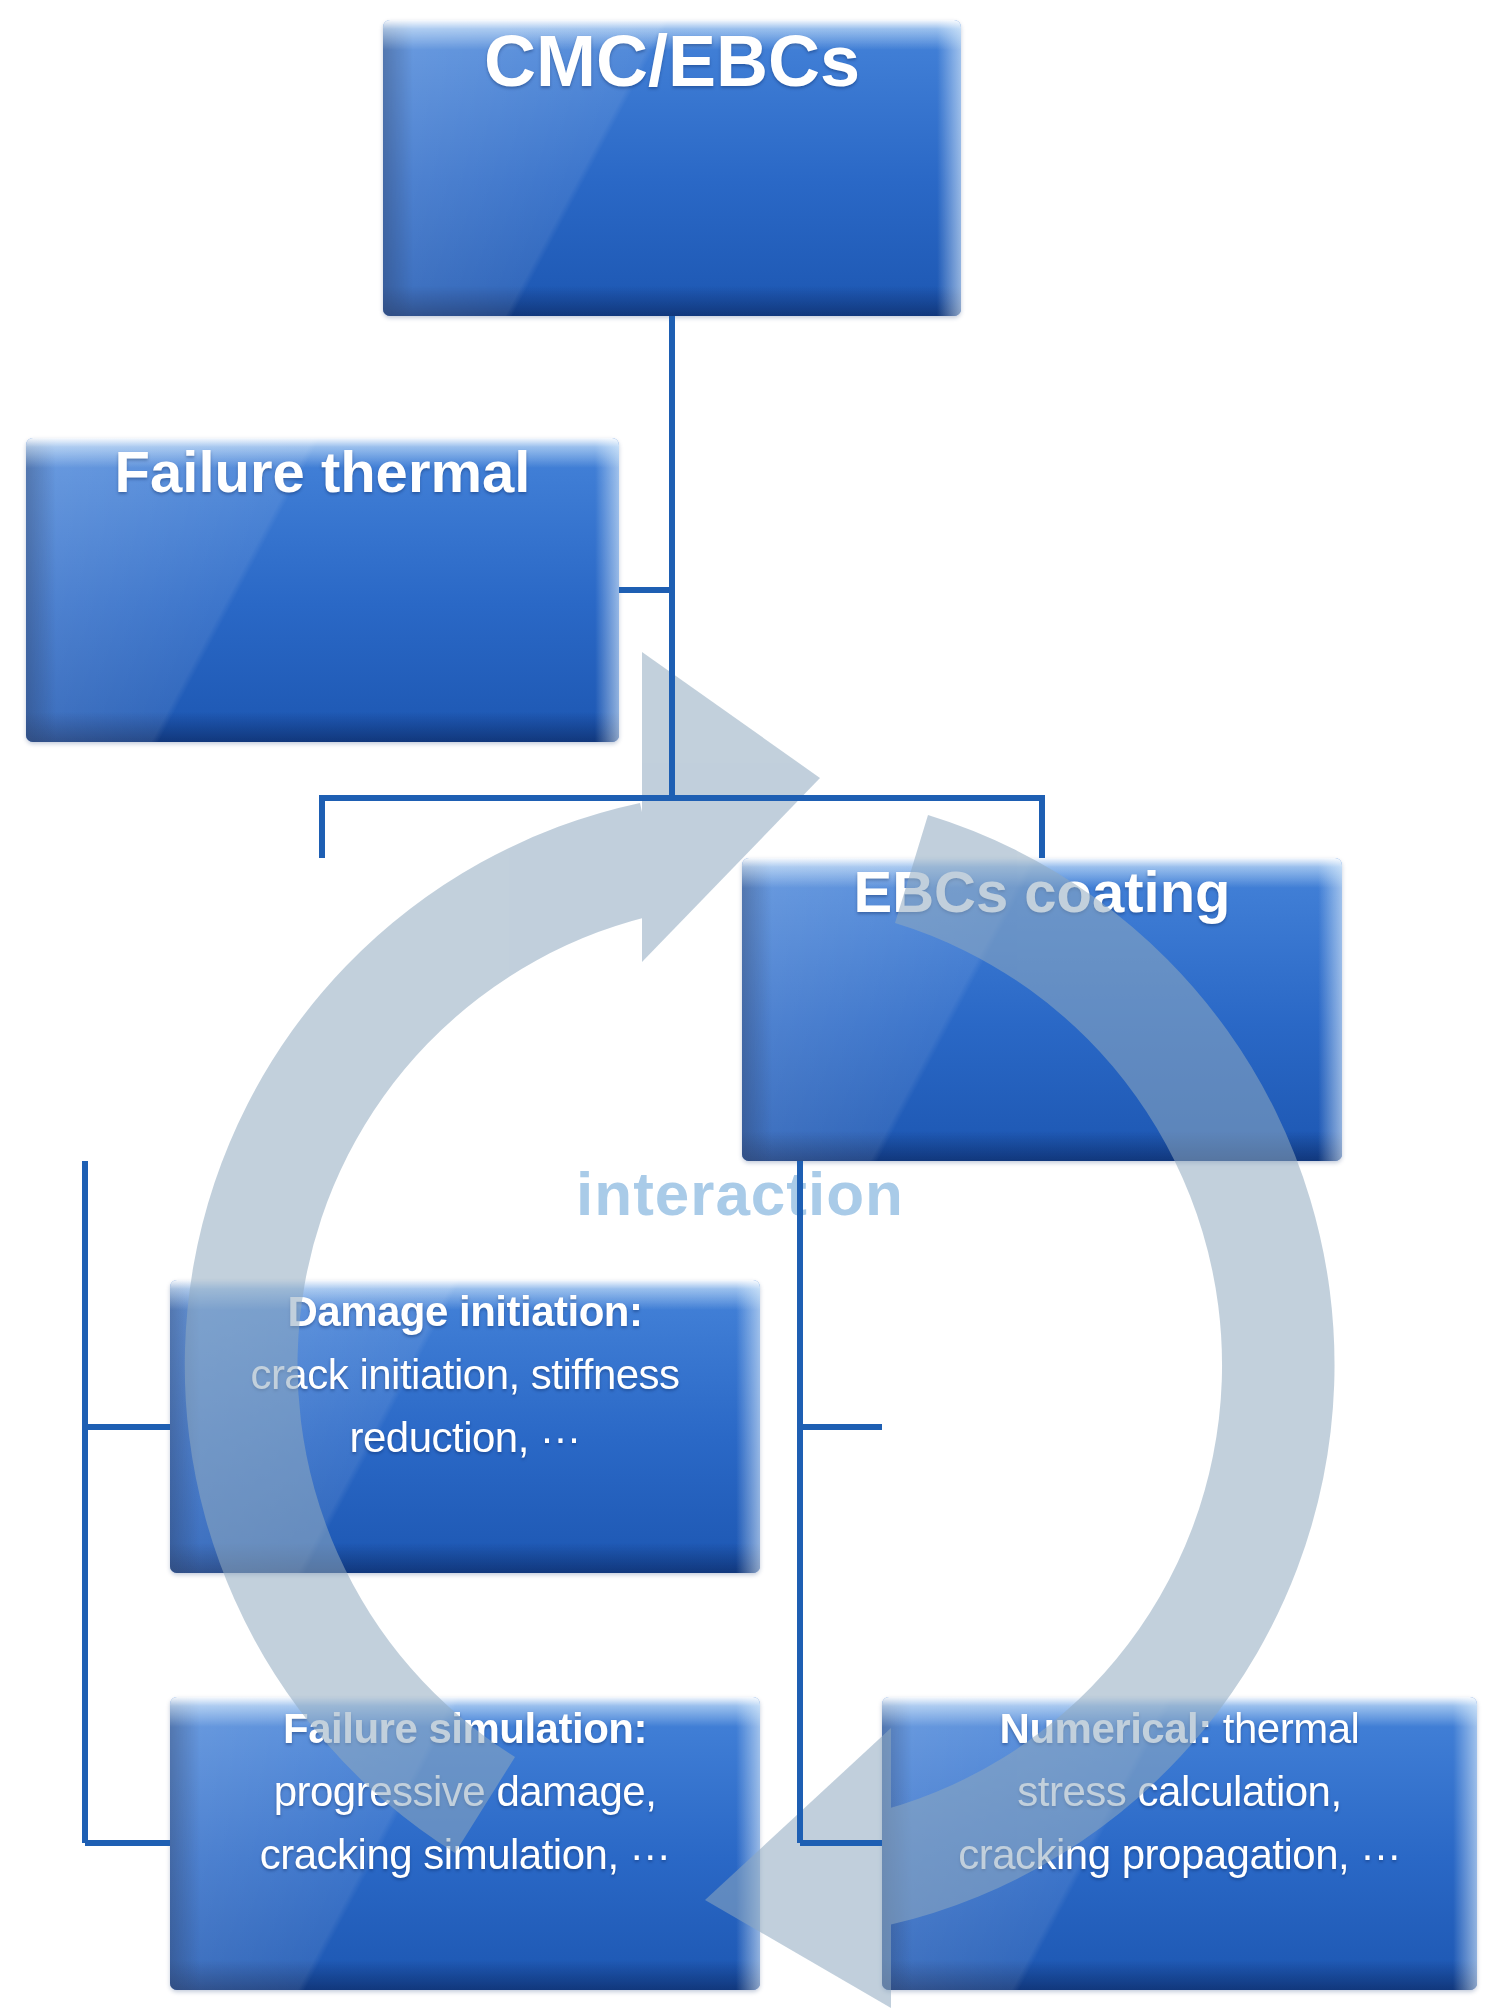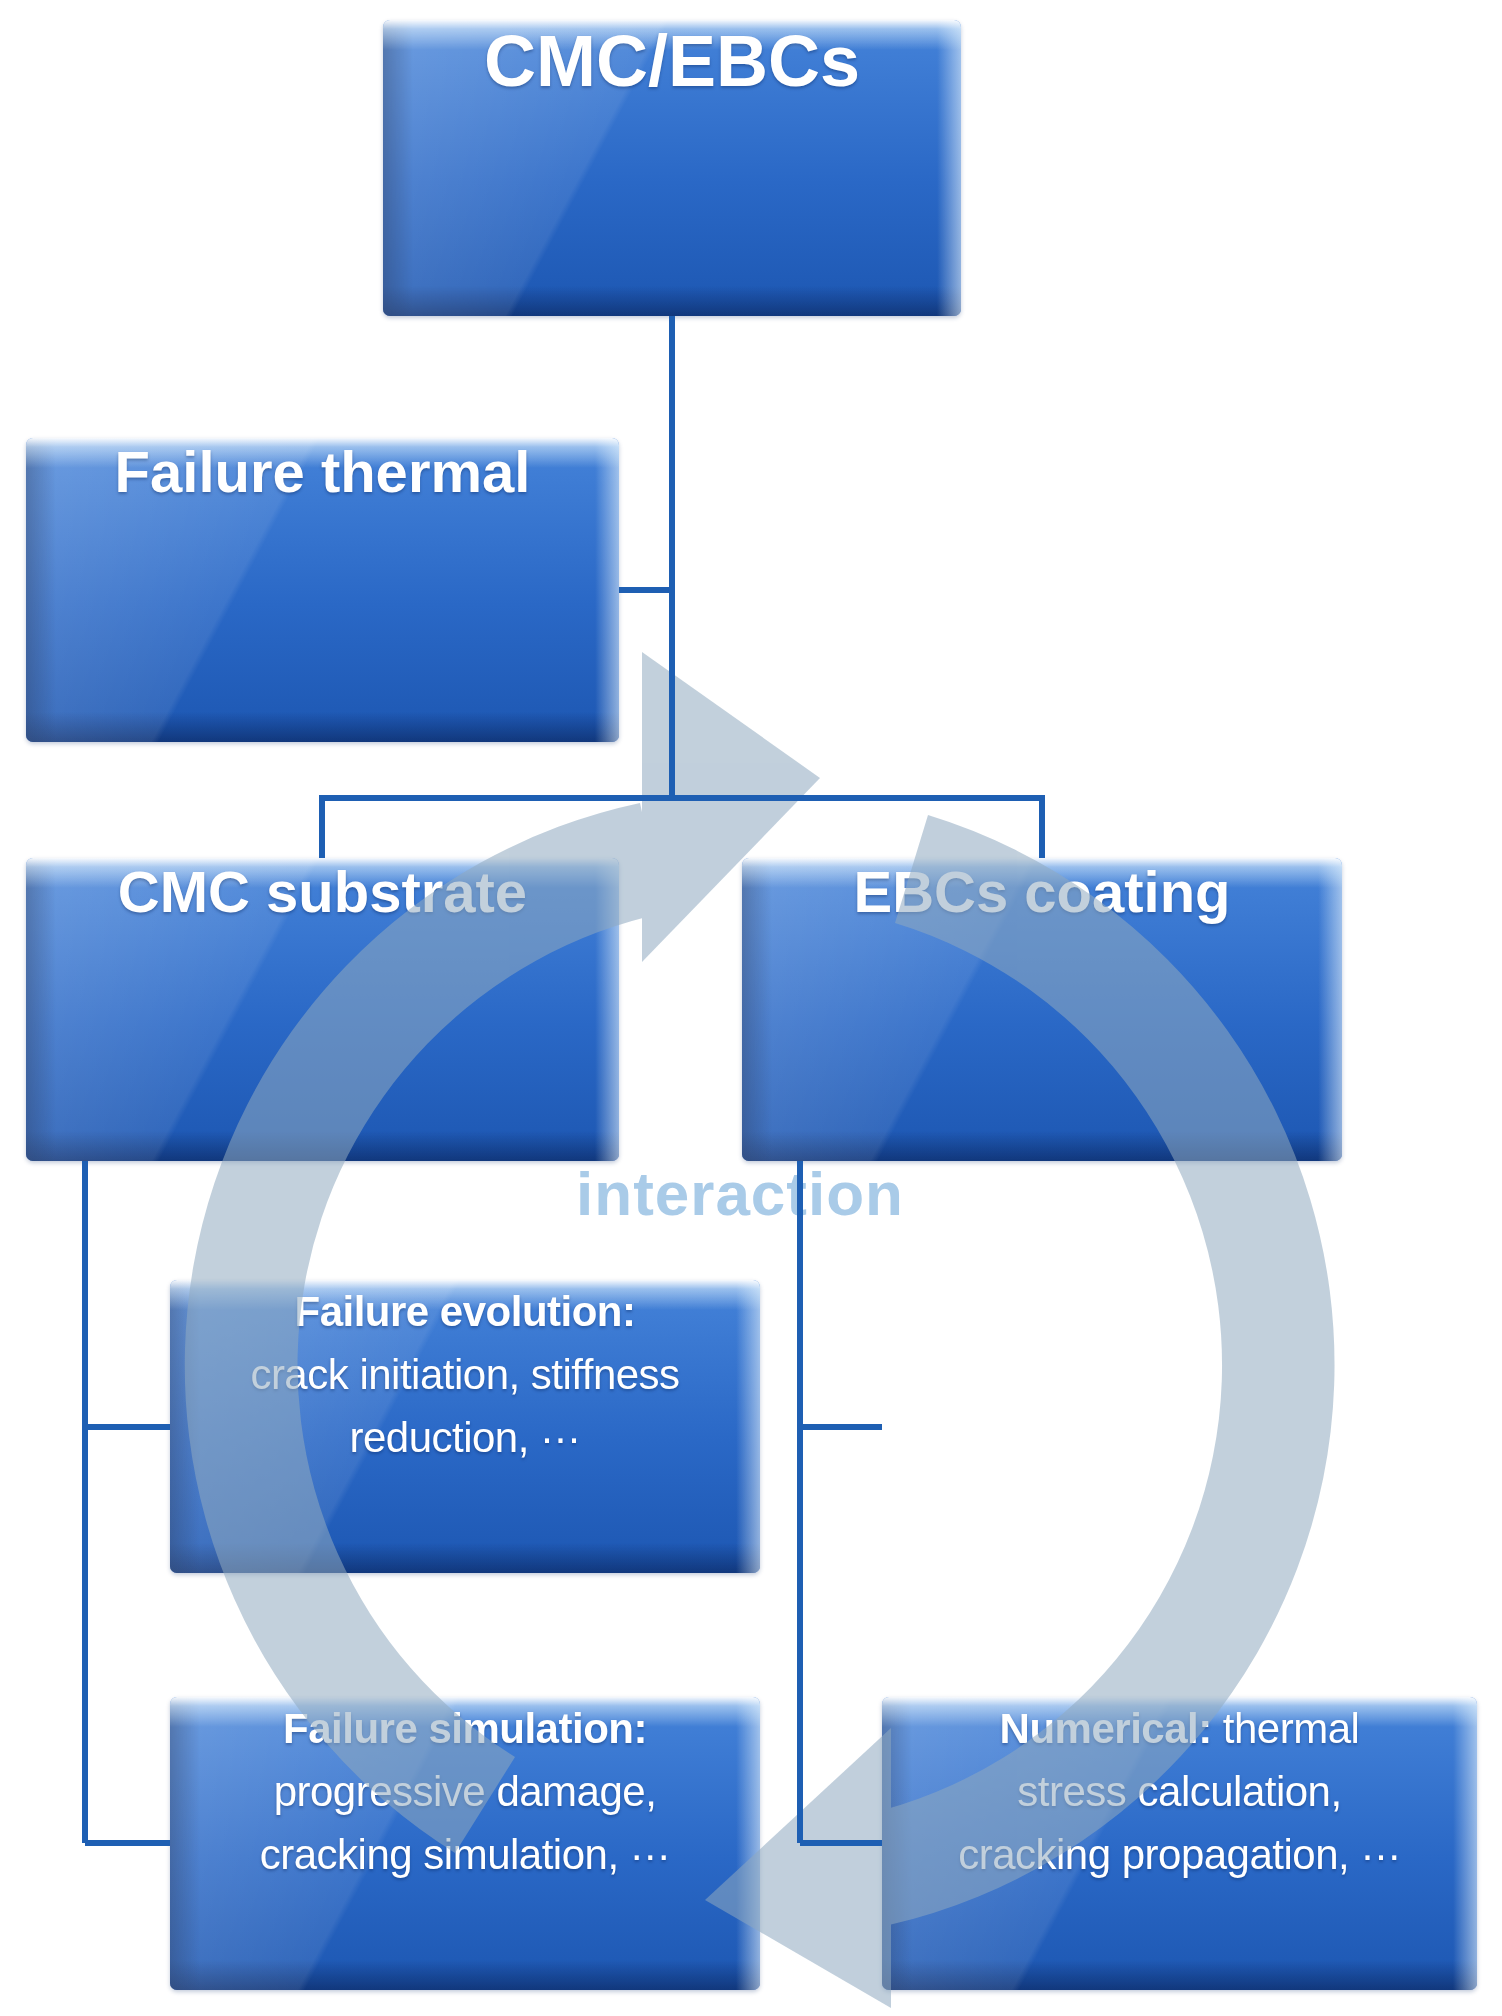--- a/index.html
+++ b/index.html
@@ -91,30 +91,27 @@
   </svg>
 
   <div class="node lvl1" id="box-root">
     <span class="lbl">CMC/EBCs</span>
   </div>
 
   <div class="node lvl2" id="box-side">
     <span class="lbl">Failure thermal</span>
   </div>
 
-  <div class="node lvl2" id="box-branch-left">
-    <span class="lbl">CMC substrate</span>
-  </div>
 
   <div class="node lvl2" id="box-branch-right">
     <span class="lbl">EBCs coating</span>
   </div>
 
   <div class="node leaf" id="box-leaf-0">
-    <span class="lbl"><span class="lead">Failure evolution:</span><span>
+    <span class="lbl"><span class="lead">Damage initiation:</span><span>
 crack initiation, stiffness
 reduction, ···</span></span>
   </div>
 
 
   <div class="node leaf" id="box-leaf-2">
     <span class="lbl"><span class="lead">Failure simulation:</span><span>
 progressive damage,
 cracking simulation, ···</span></span>
   </div>

